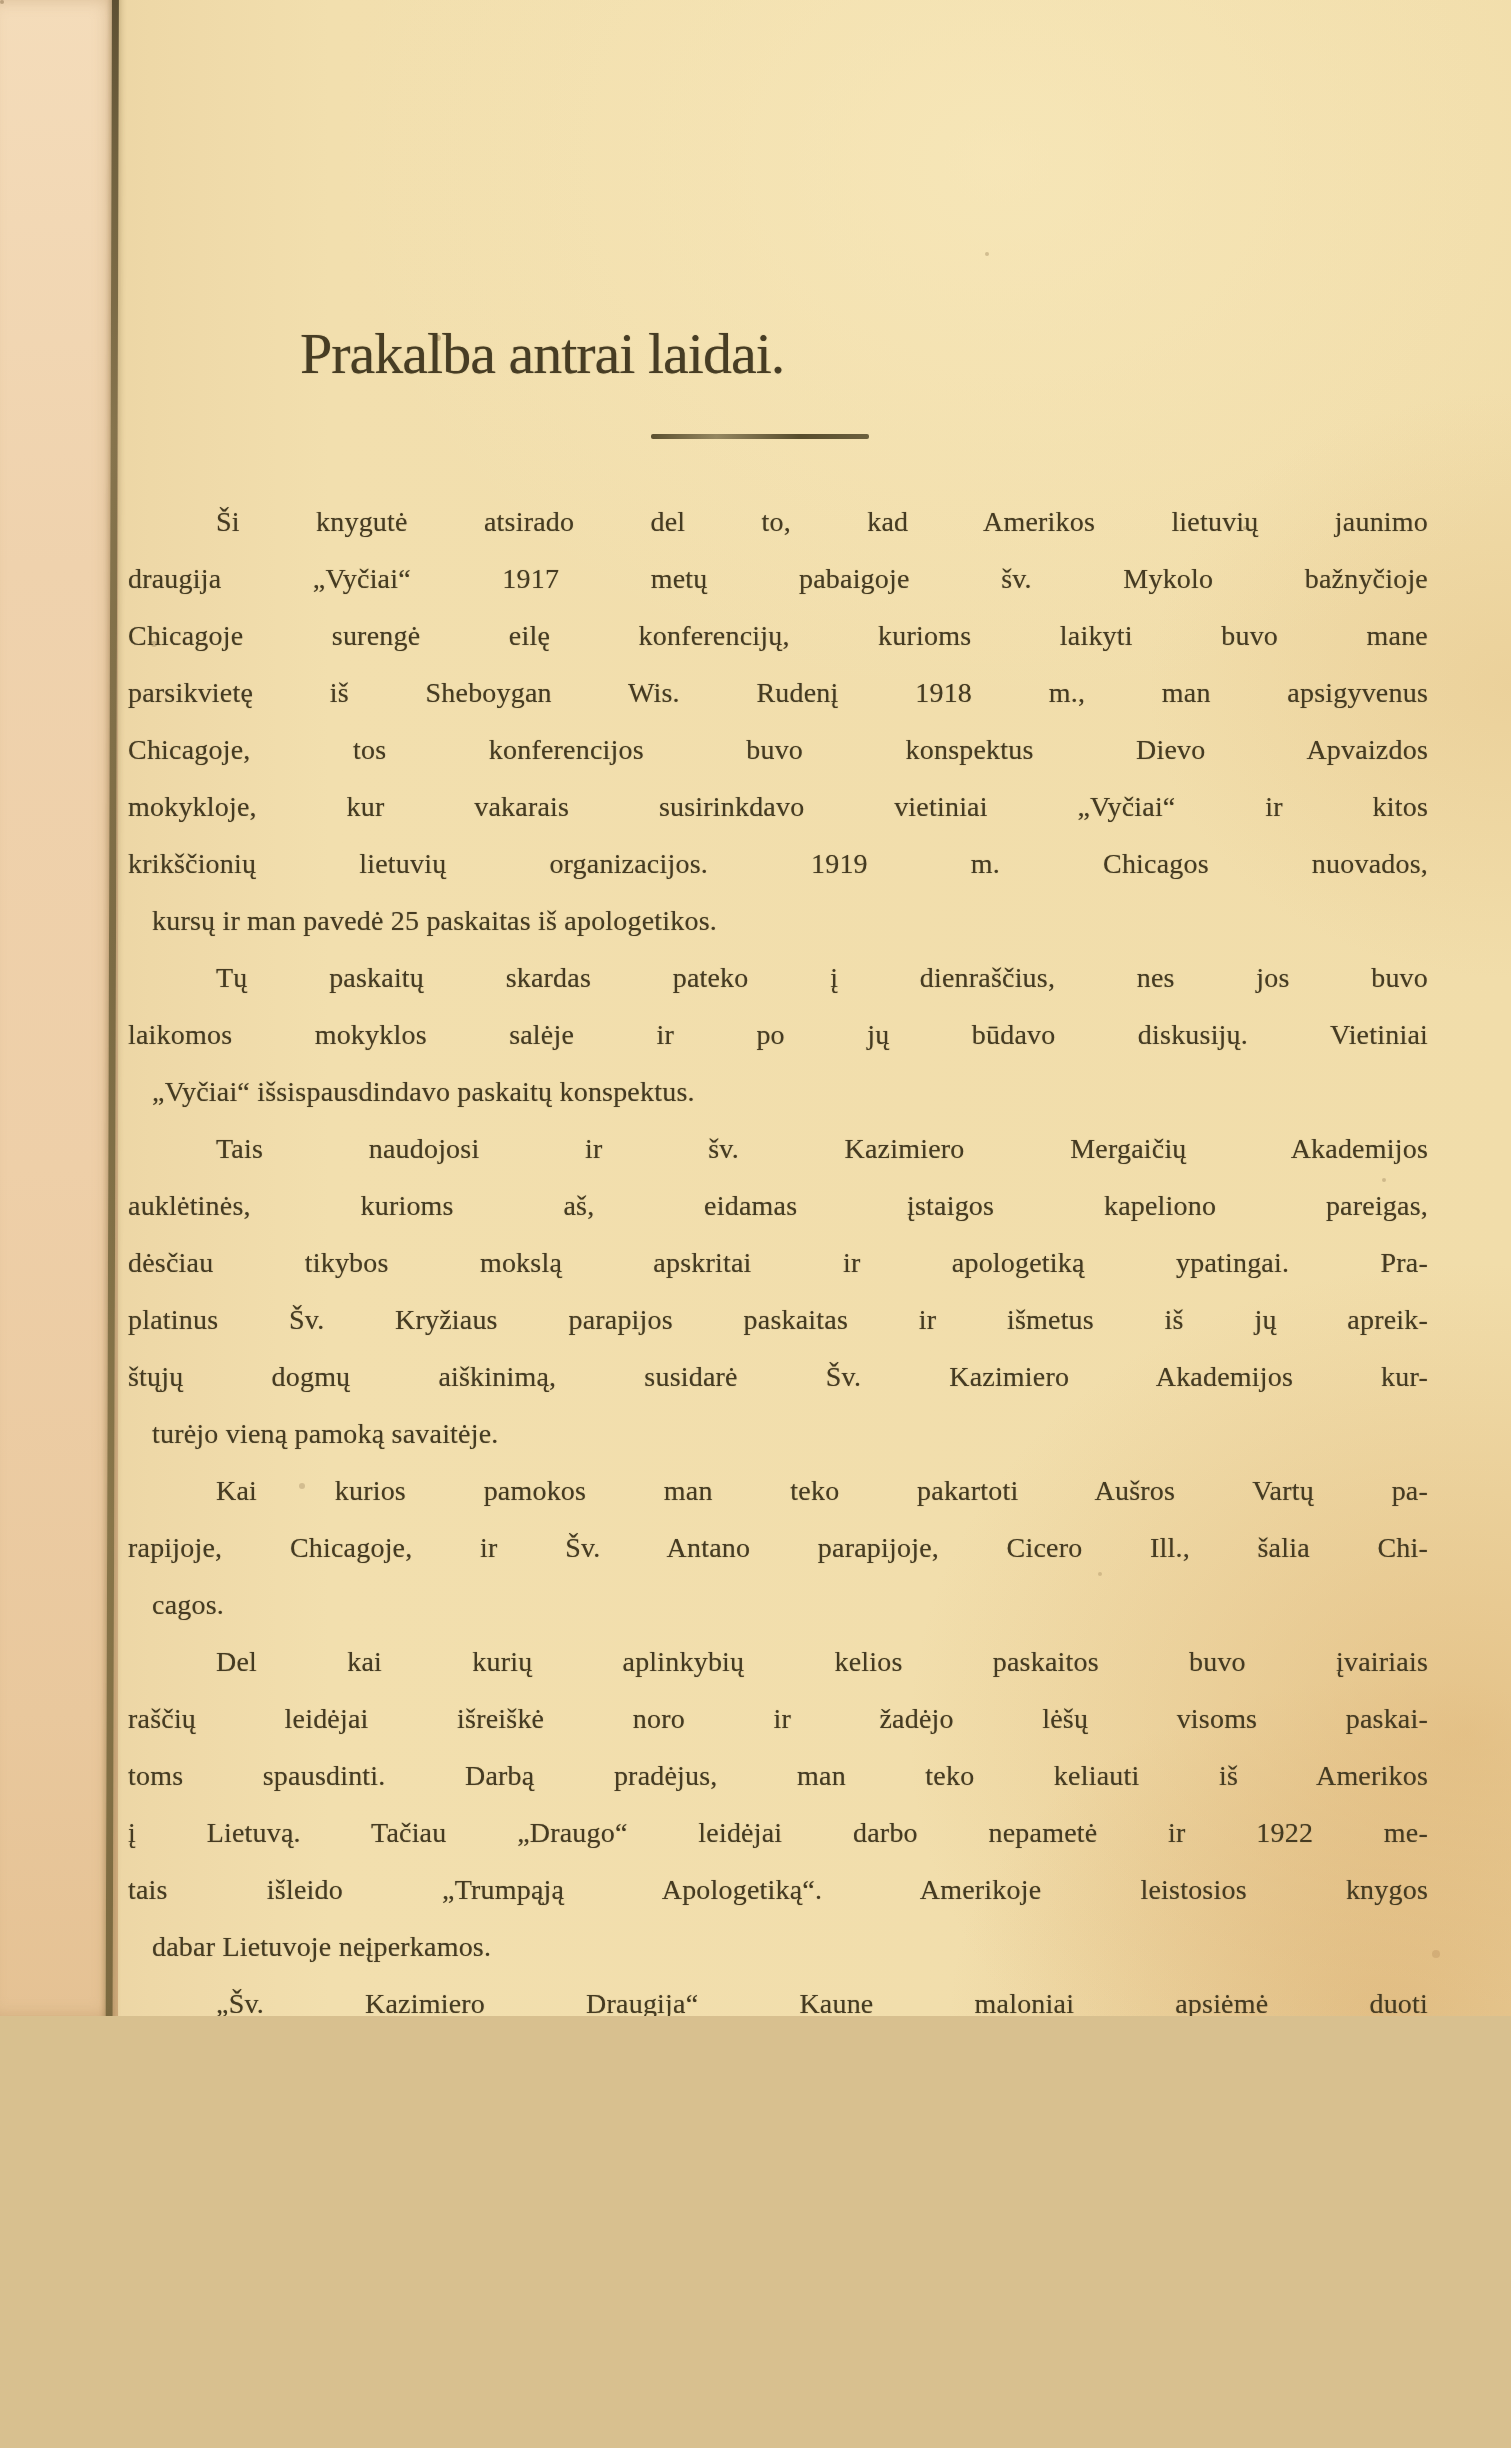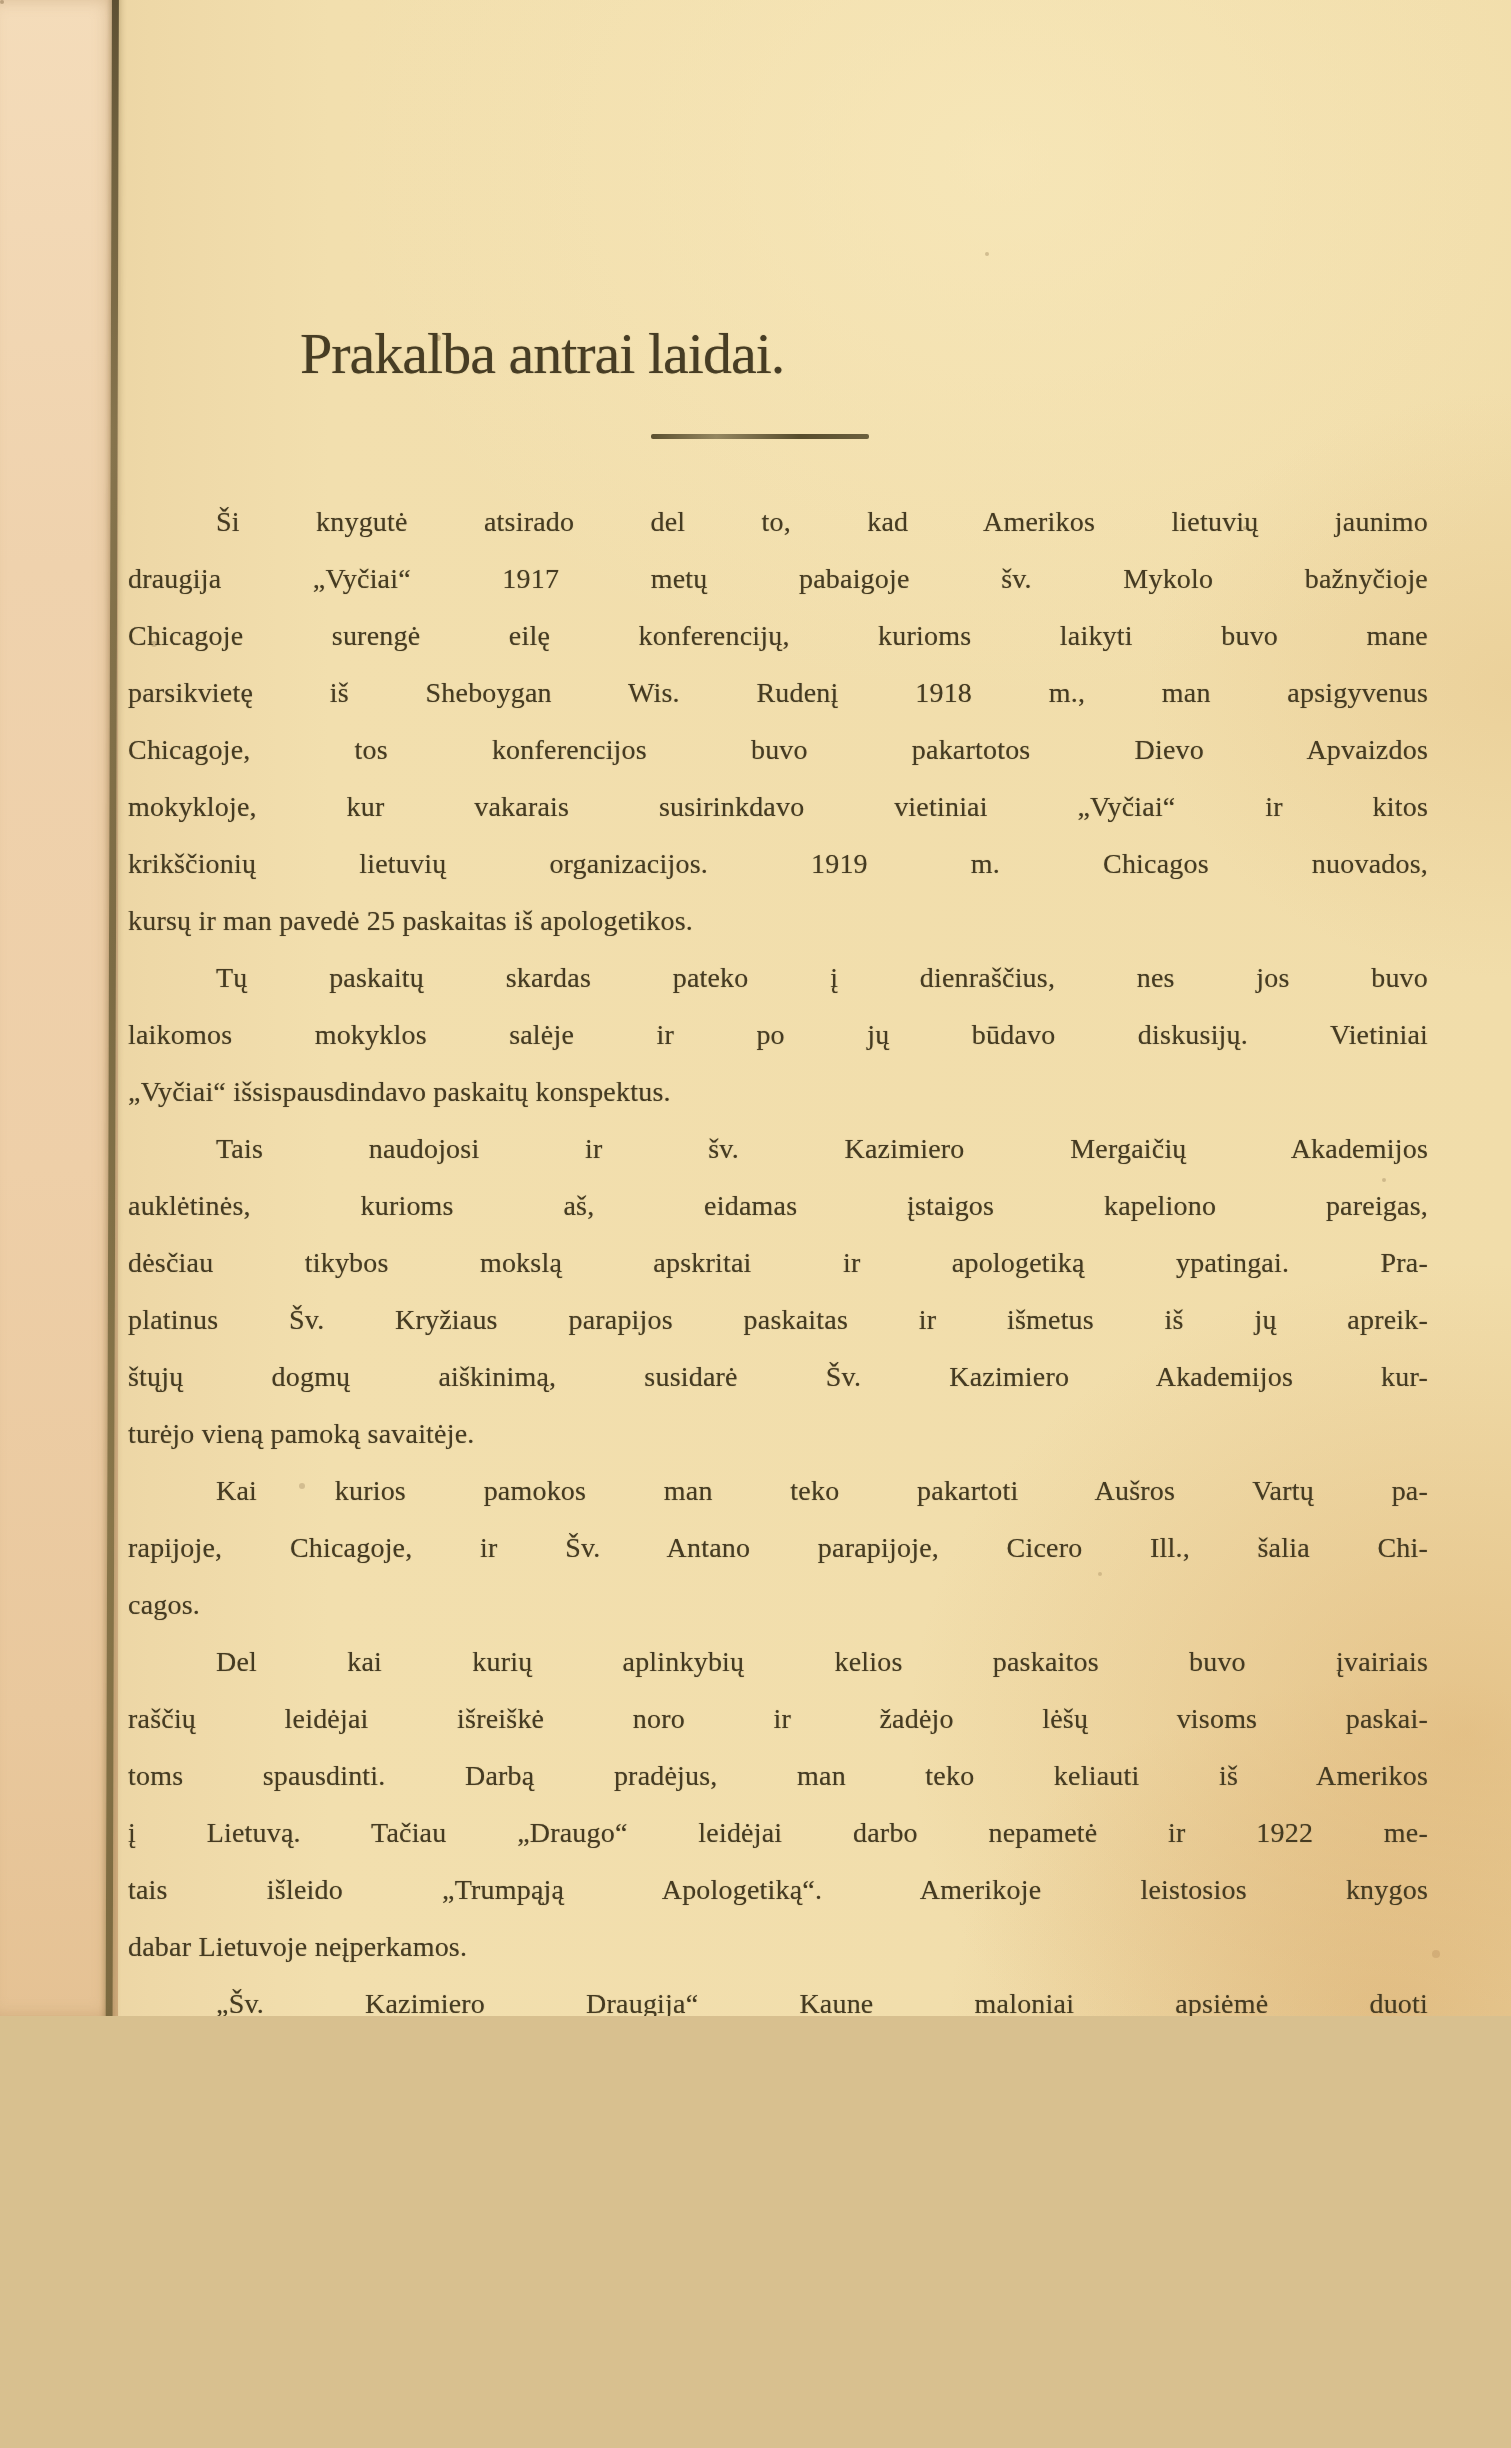--- a/index.html
+++ b/index.html
@@ -62,40 +62,40 @@
     width:218px;height:5px;margin:44px 0 0 523px;border-radius:2px;
     background:linear-gradient(90deg,rgba(70,60,30,.88),rgba(70,60,30,.55) 30%,rgba(70,60,30,.9) 68%,rgba(70,60,30,.78));
   }
 
   .text-block{
     margin-top:54px;
     font-size:28px;line-height:57px;letter-spacing:.2px;
     text-shadow:0 0 1px rgba(68,58,30,.5);
   }
   .line{text-align:justify;text-align-last:justify;}
-  .line.lastline{text-align-last:left;}
+  .line.lastline{text-align-last:left;margin-left:24px;}
   .line.first{text-indent:88px;}
 </style>
 </head>
 <body>
 
 <div class="scan">
   <div class="page-edge"></div>
   <div class="crease"></div>
   <div class="specks"></div>
 
   <div class="content">
     <h1 class="title">Prakalba antrai laidai.</h1>
     <div class="rule"></div>
     <div class="text-block">
         <div class="line first">Ši knygutė atsirado del to, kad Amerikos lietuvių jaunimo</div>
         <div class="line">draugija „Vyčiai“ 1917 metų pabaigoje šv. Mykolo bažnyčioje</div>
         <div class="line">Chicagoje surengė eilę konferencijų, kurioms laikyti buvo mane</div>
         <div class="line">parsikvietę iš Sheboygan Wis. Rudenį 1918 m., man apsigyvenus</div>
-        <div class="line">Chicagoje, tos konferencijos buvo pakartotos Dievo Apvaizdos</div>
+        <div class="line">Chicagoje, tos konferencijos buvo konspektus Dievo Apvaizdos</div>
         <div class="line">mokykloje, kur vakarais susirinkdavo vietiniai „Vyčiai“ ir kitos</div>
         <div class="line">krikščionių lietuvių organizacijos. 1919 m. Chicagos nuovados,</div>
         <div class="line lastline">kursų ir man pavedė 25 paskaitas iš apologetikos.</div>
         <div class="line first">Tų paskaitų skardas pateko į dienraščius, nes jos buvo</div>
         <div class="line">laikomos mokyklos salėje ir po jų būdavo diskusijų. Vietiniai</div>
         <div class="line lastline">„Vyčiai“ išsispausdindavo paskaitų konspektus.</div>
         <div class="line first">Tais naudojosi ir šv. Kazimiero Mergaičių Akademijos</div>
         <div class="line">auklėtinės, kurioms aš, eidamas įstaigos kapeliono pareigas,</div>
         <div class="line">dėsčiau tikybos mokslą apskritai ir apologetiką ypatingai. Pra-</div>
         <div class="line">platinus Šv. Kryžiaus parapijos paskaitas ir išmetus iš jų apreik-</div>

